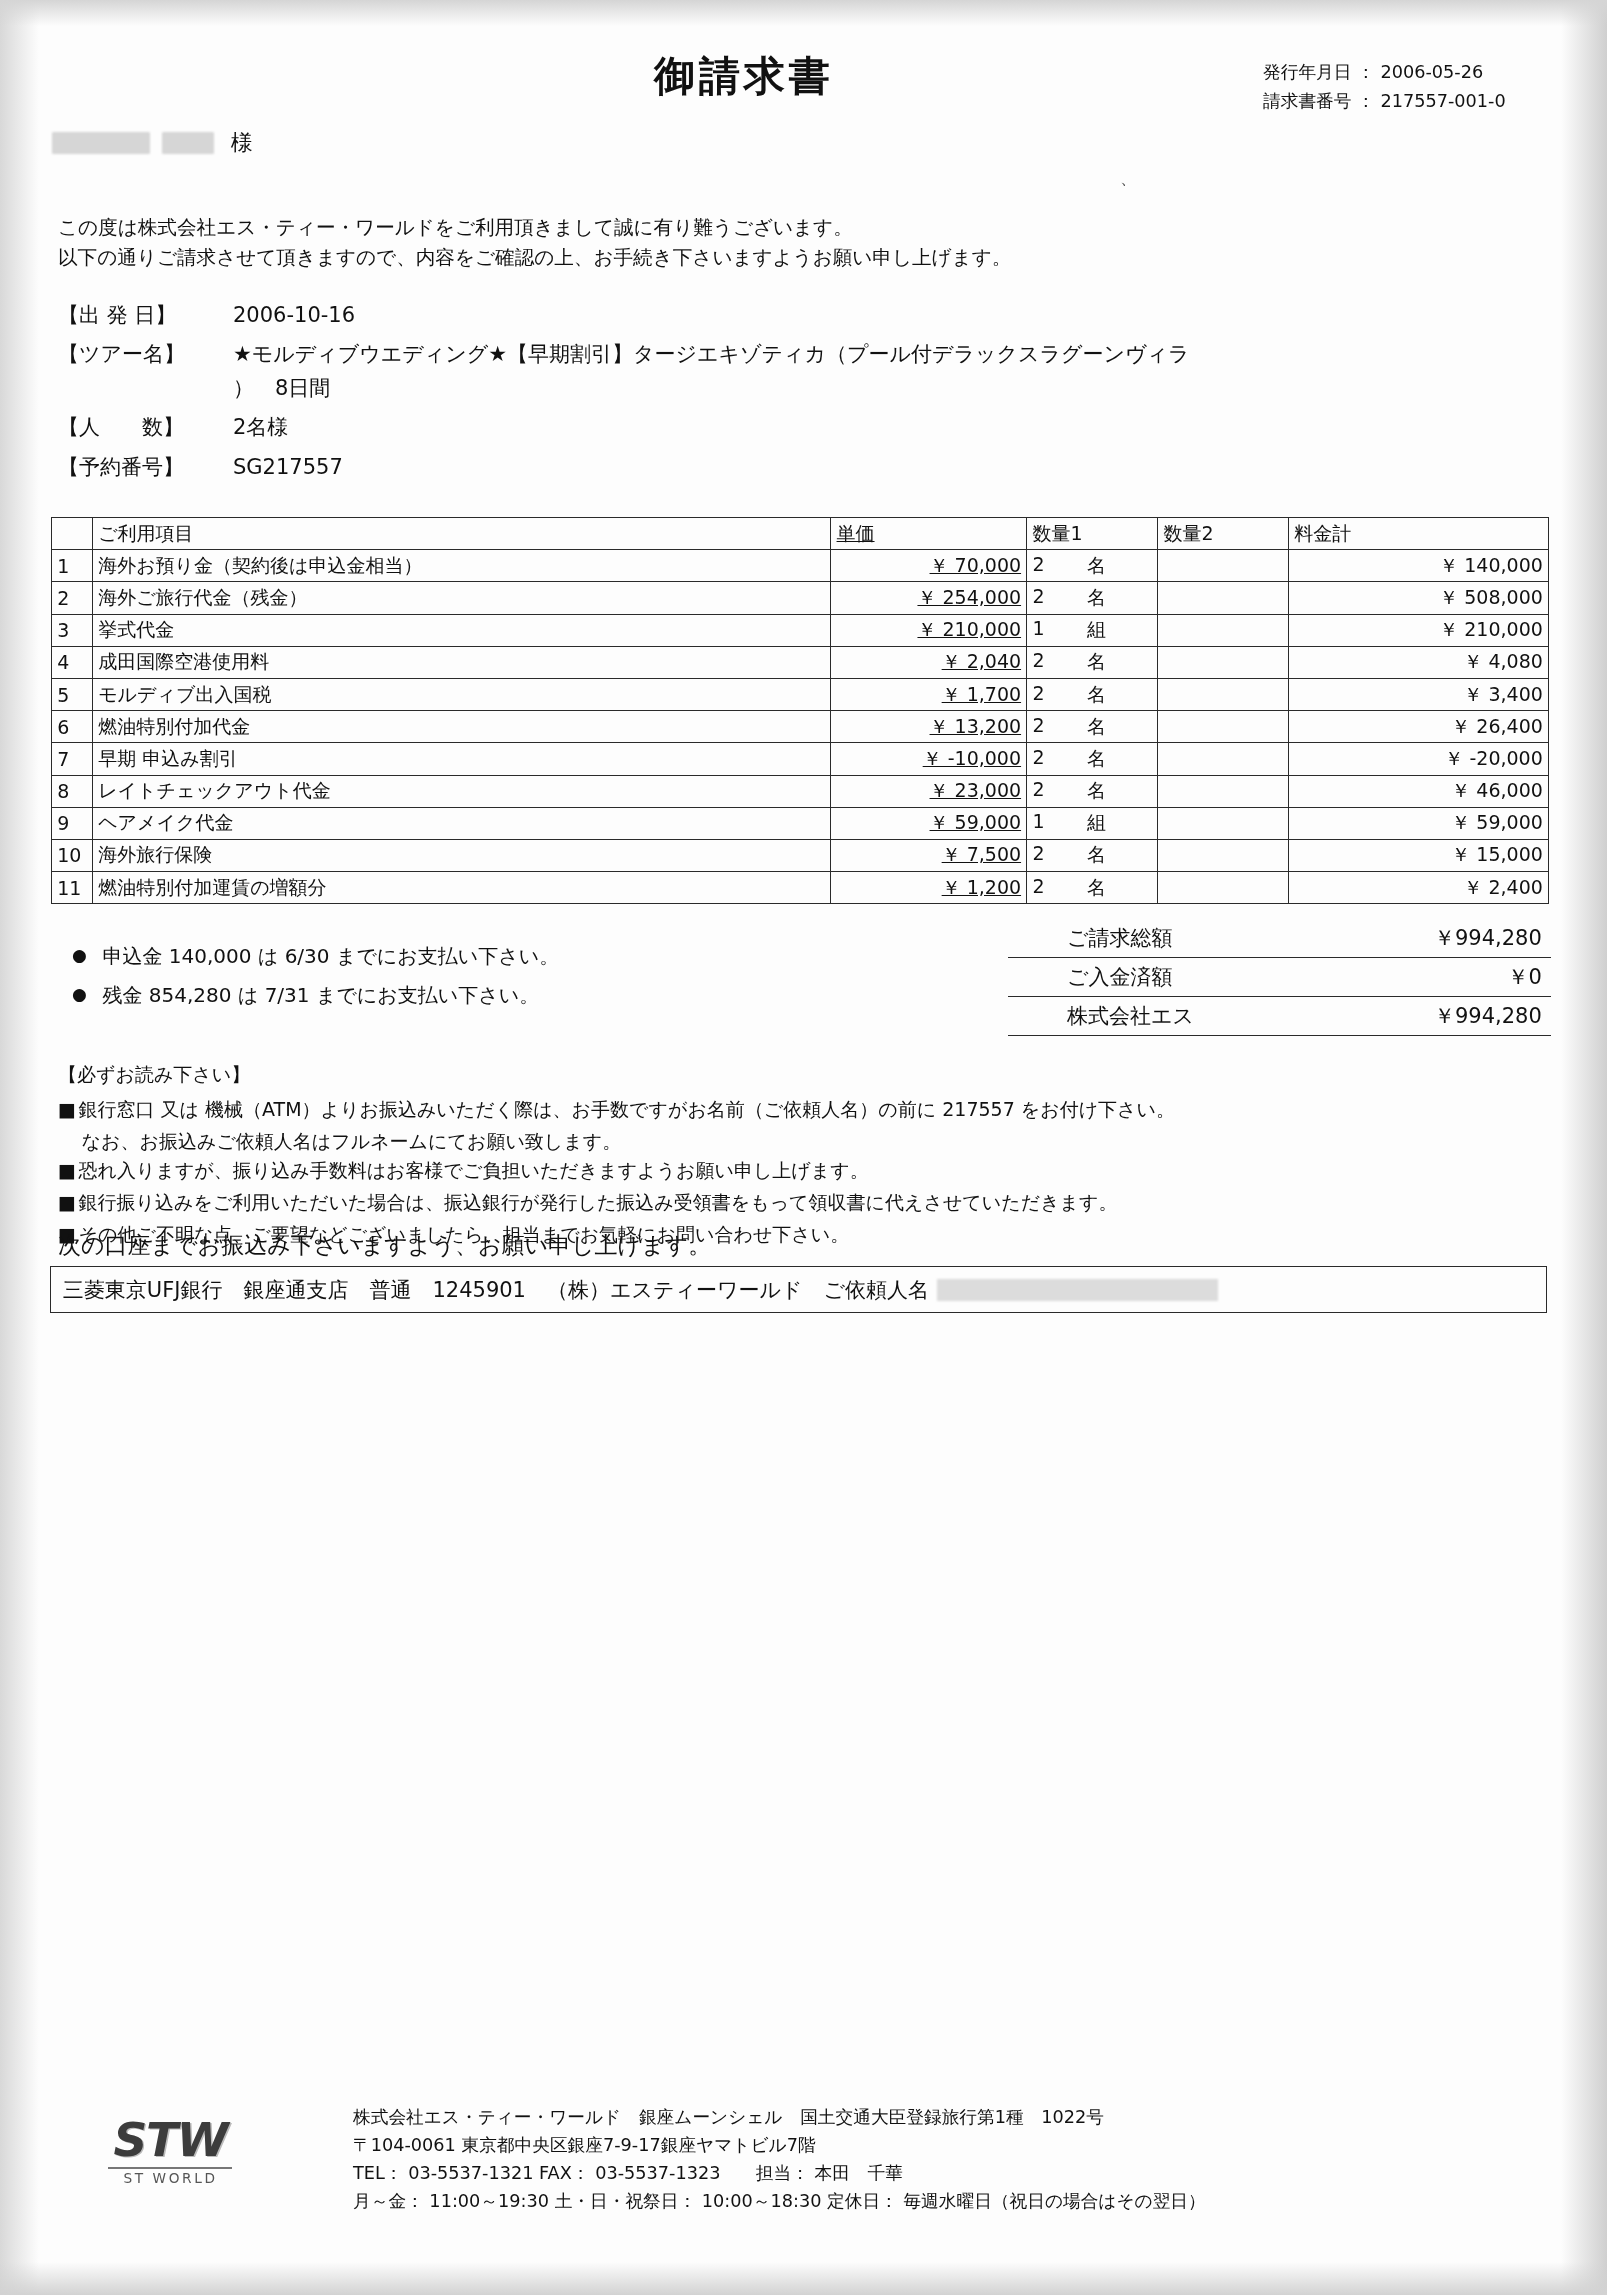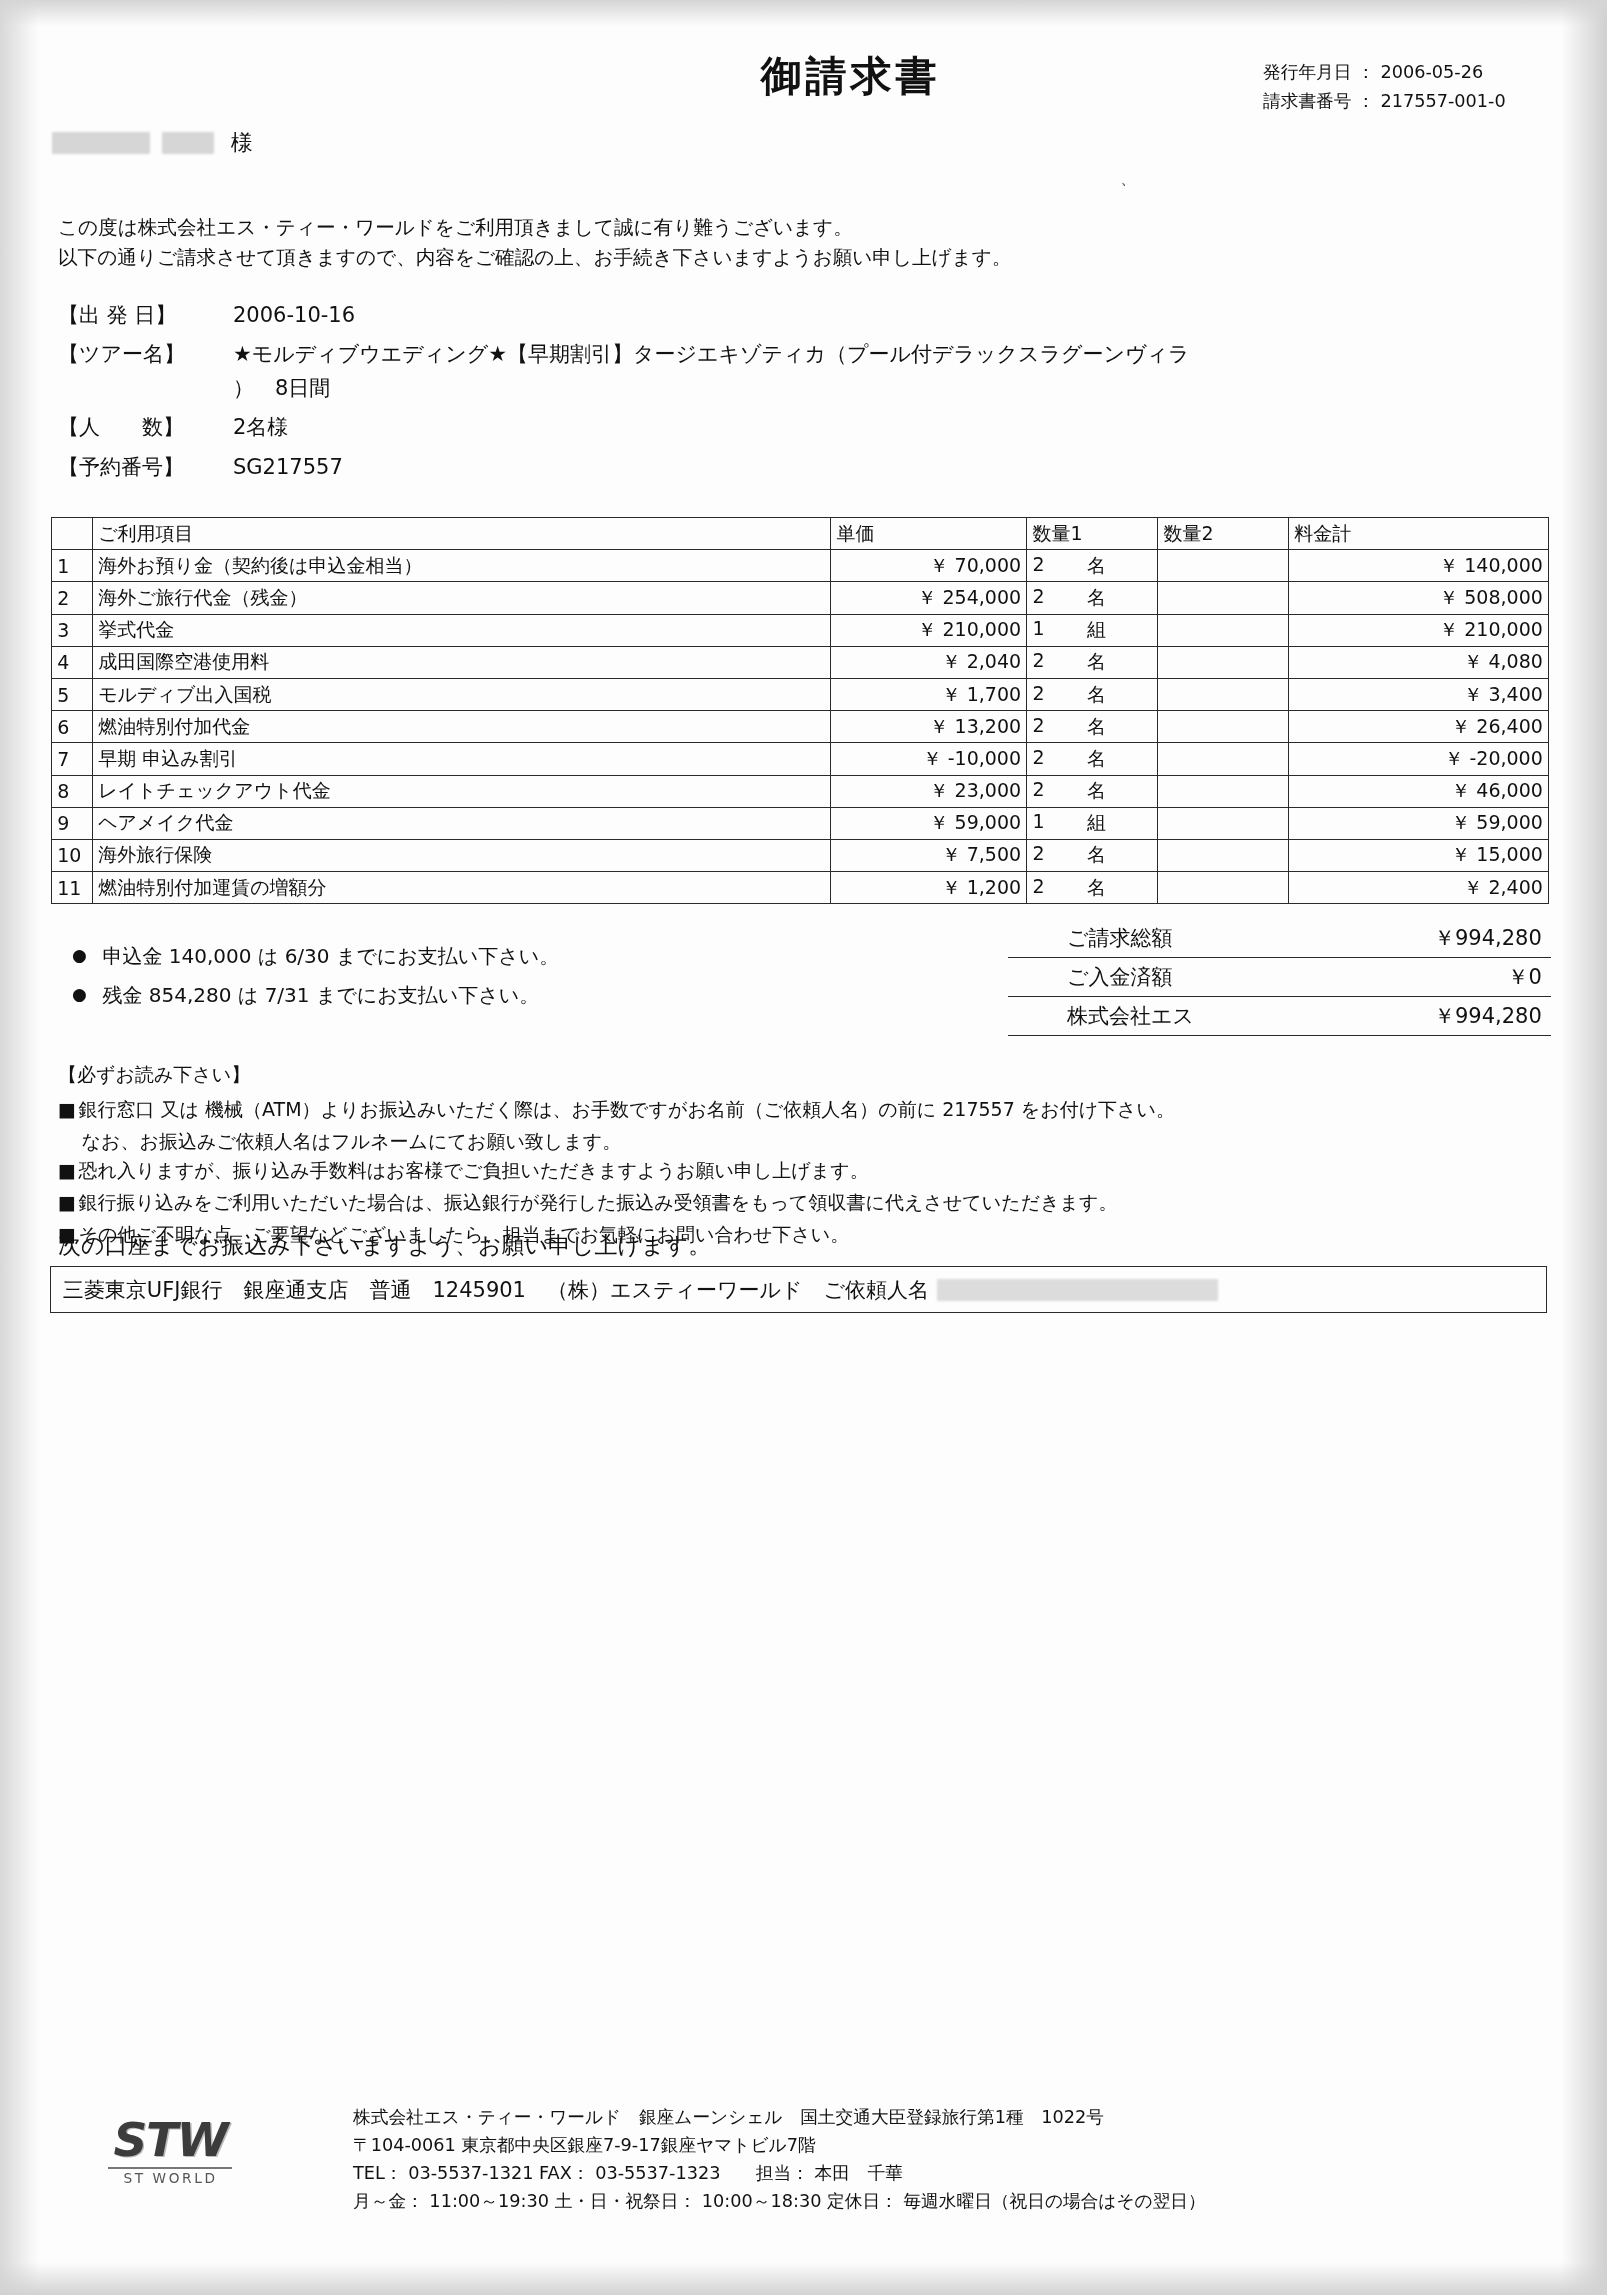--- a/index.html
+++ b/index.html
@@ -42,21 +42,20 @@
     position: absolute; left: 0; bottom: 0; width: 1607px; height: 33px;
     background: linear-gradient(to top, #d2d2d2, rgba(255,255,255,0));
     pointer-events: none;
   }
 
   .doc-title {
     position: absolute;
     left: 654px;
     top: 49px;
     width: 393px;
-    text-align: center;
     font-size: 41px;
     letter-spacing: 3.9px;
     font-weight: 600;
     color: #111;
   }
 
   .issue-meta {
     position: absolute;
     left: 1263px;
     top: 58px;
@@ -141,21 +140,21 @@
     padding: 2.6px 5.2px;
     height: 30px;
     box-sizing: border-box;
   }
   table.items th {
     font-weight: normal;
     text-align: left;
   }
   .c-no { width: 41px; text-align: left; padding-left: 6.5px; }
   .c-name { width: 739px; text-align: left; }
-  .c-price { width: 196px; text-align: right; padding-right: 9.2px; }
+  .c-price { width: 196px; text-align: right; padding-right: 9.2px; text-decoration: underline; }
   .c-qty1 { width: 131px; text-align: left; padding-left: 6.5px; }
   .c-qty2 { width: 131px; text-align: left; padding-left: 6.5px; }
   .c-total { width: 260px; text-align: right; padding-right: 10.5px; }
   .qty-cell { display: flex; justify-content: space-between; padding-right: 46px; }
   .qty-num { }
   .qty-unit { }
 
   .payment-notes {
     position: absolute;
     left: 72px;

